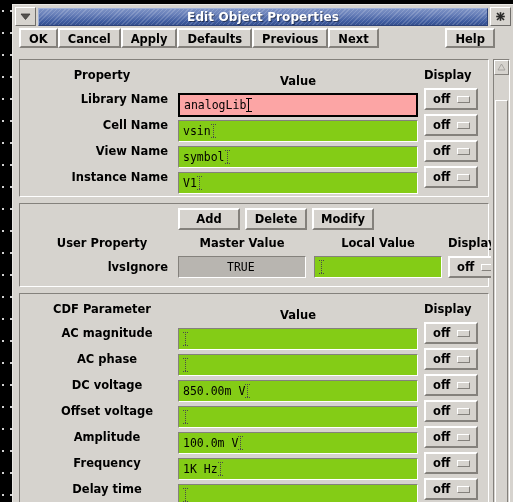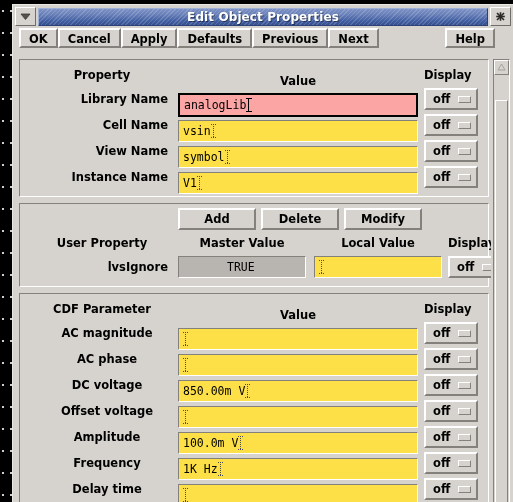--- a/index.html
+++ b/index.html
@@ -209,21 +209,21 @@
   .col-label   { width: 152px; flex: 0 0 152px; }
   .col-label.r { text-align: right; padding-right: 10px; box-sizing: border-box; }
   .col-label.l { text-align: center;  padding-left: 10px;  box-sizing: border-box; }
   .col-label.c { text-align: center; box-sizing: border-box; }
 
   .col-value  { flex: 1 1 auto; margin-top: 12px; }
   .col-disp   { width: 64px; flex: 0 0 64px; display:flex; justify-content:flex-start; padding-left: 6px; box-sizing:border-box;}
 
   
   .field {
-    background: #fde047;
+    background: #84cc16;
     border: 1px solid;
     border-color: #84817c #ffffff #ffffff #84817c;
     height: 22px;
     box-sizing: border-box;
     display: flex;
     align-items: center;
     padding: 0 4px;
     font-family: "DejaVu Sans Mono", monospace;
     font-size: 11.5px;
     color: #000000;
@@ -283,21 +283,20 @@
   
   .optmenu {
     background: #d6d3ce;
     border: 2px solid;
     border-color: #ffffff #84817c #84817c #ffffff;
     height: 22px;
     min-width: 54px;
     box-sizing: border-box;
     display: flex;
     align-items: center;
-    justify-content: space-between;
     padding: 0 5px 0 7px;
     font-weight: bold;
     font-size: 11.5px;
     color: #000000;
     cursor: default;
     user-select: none;
   }
   .optmenu .bar {
     width: 13px;
     height: 7px;
@@ -310,21 +309,21 @@
   }
 
   
   .btnrow {
     display: flex;
     gap: 5px;
     padding-left: 152px;
     margin-bottom: 2px;
   }
   .btnrow .btn {
-    width: 78px;
+    width: 62px;
     height: 22px;
     line-height: 18px;
     padding: 0;
     font-size: 11.5px;
   }
 
   
   .sec-top .col-value  { padding-right: 0px; }
   .sec-user .mv { width: 128px; flex: 0 0 128px; margin-right: 8px; }
   .sec-user .lv { width: 128px; flex: 0 0 128px; }

